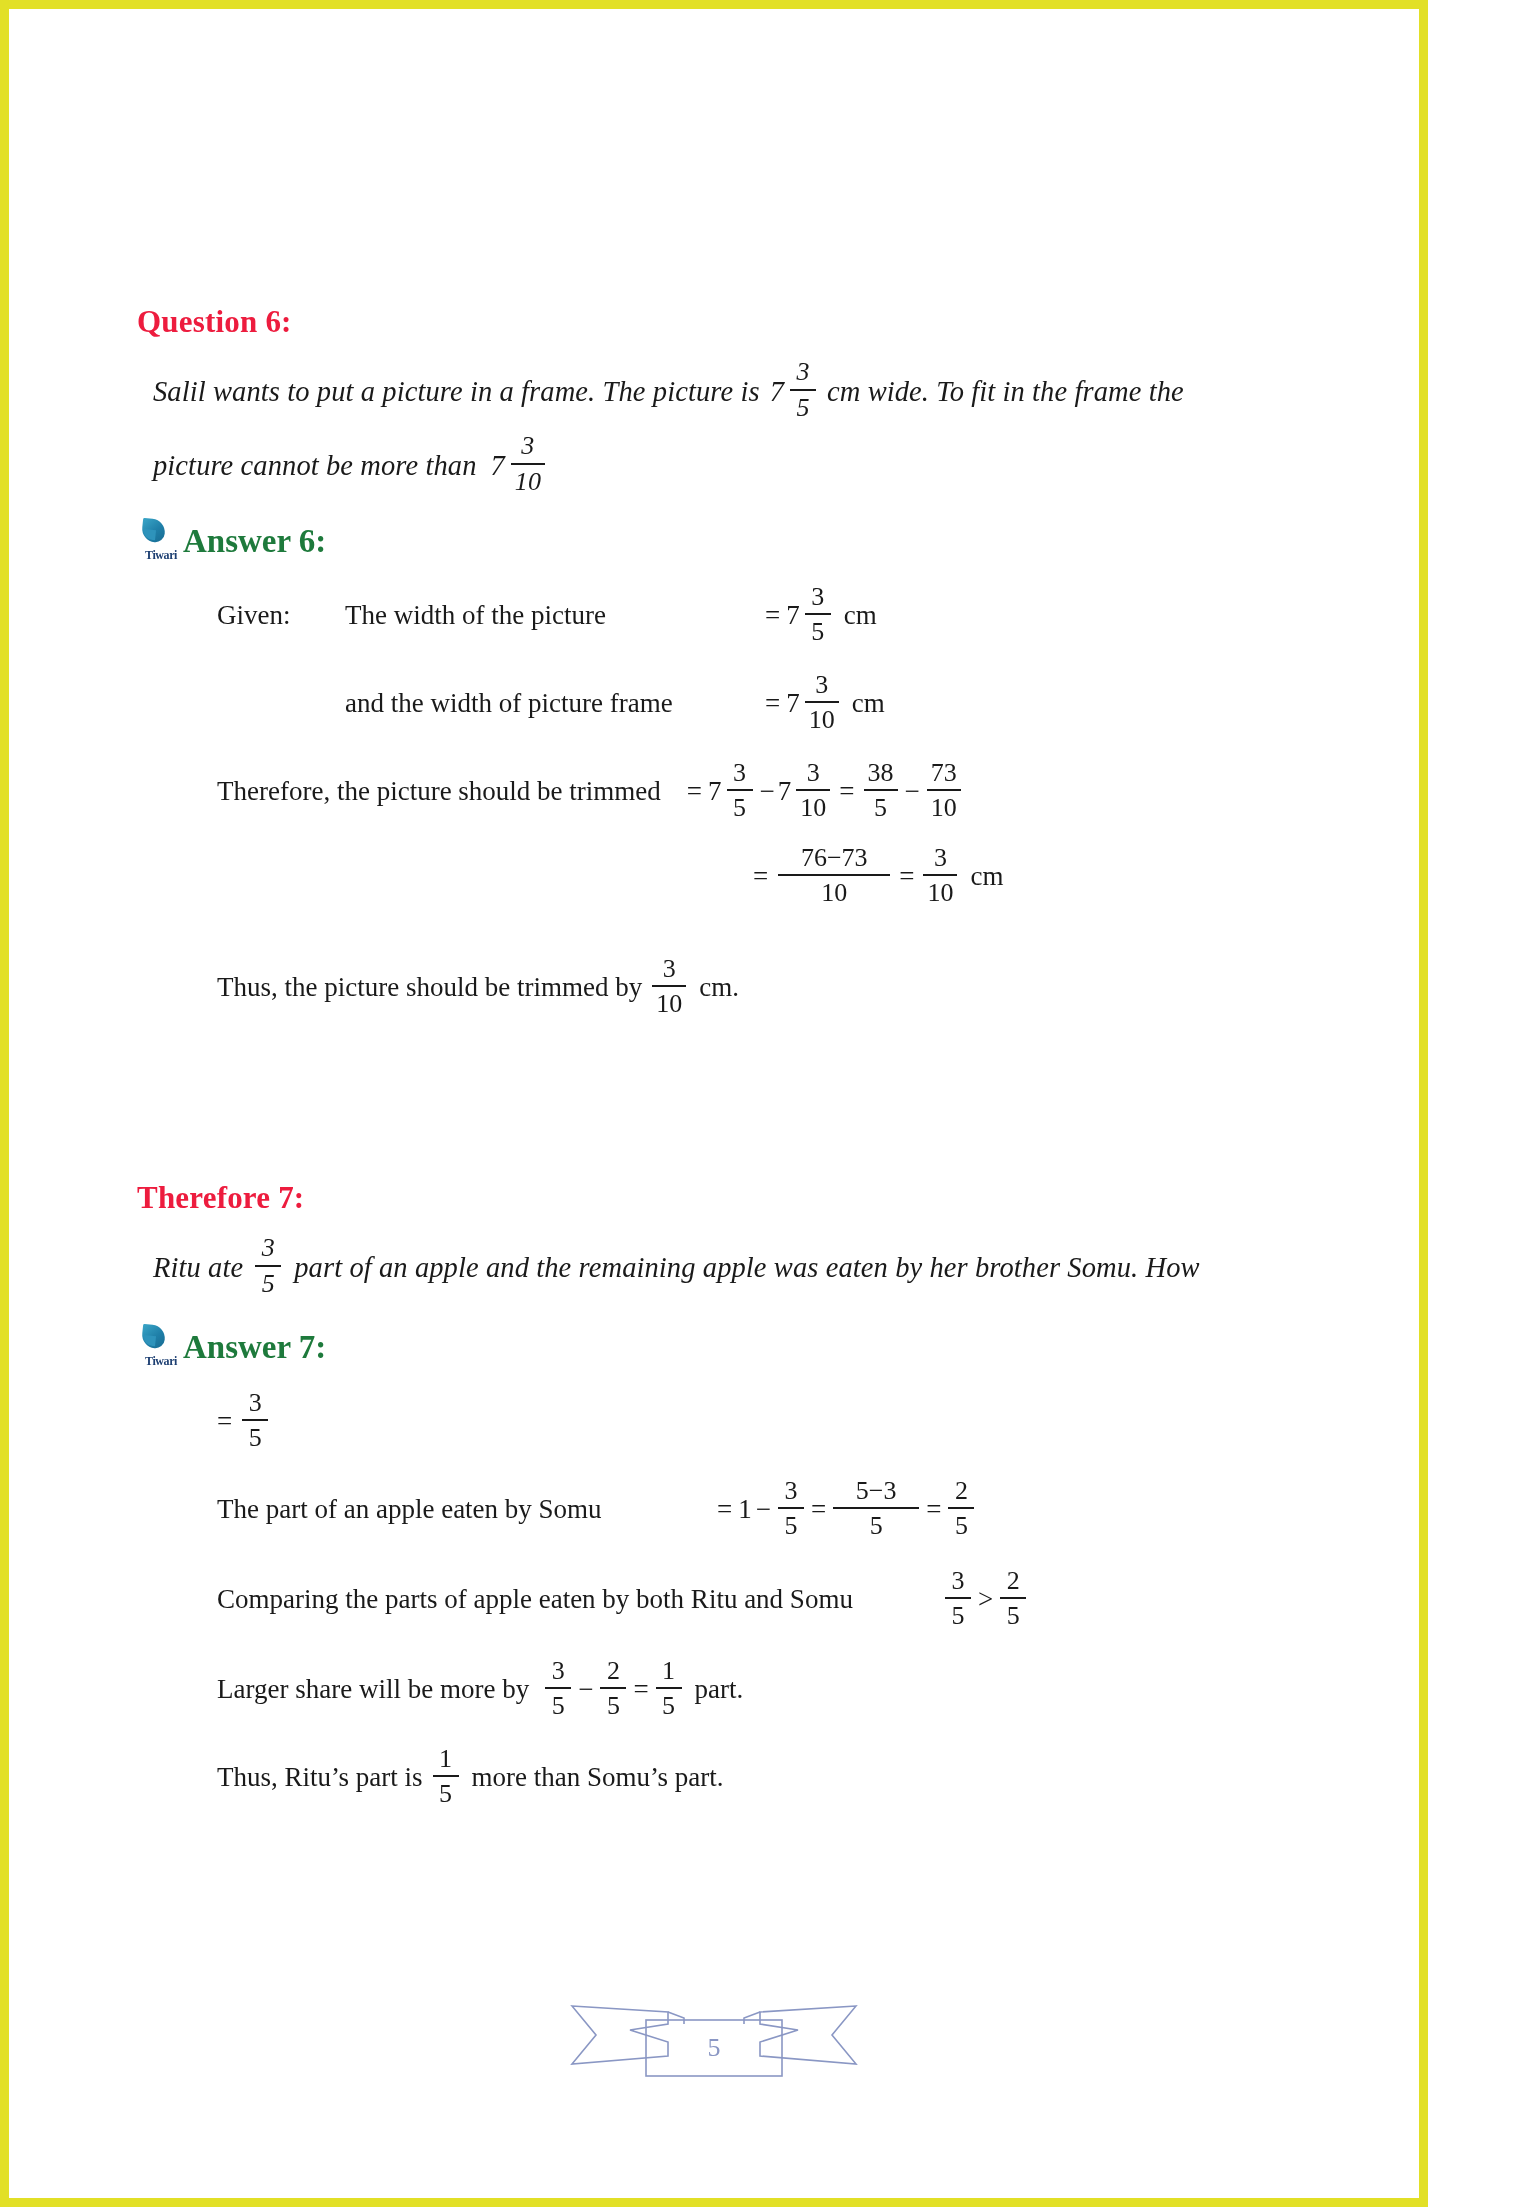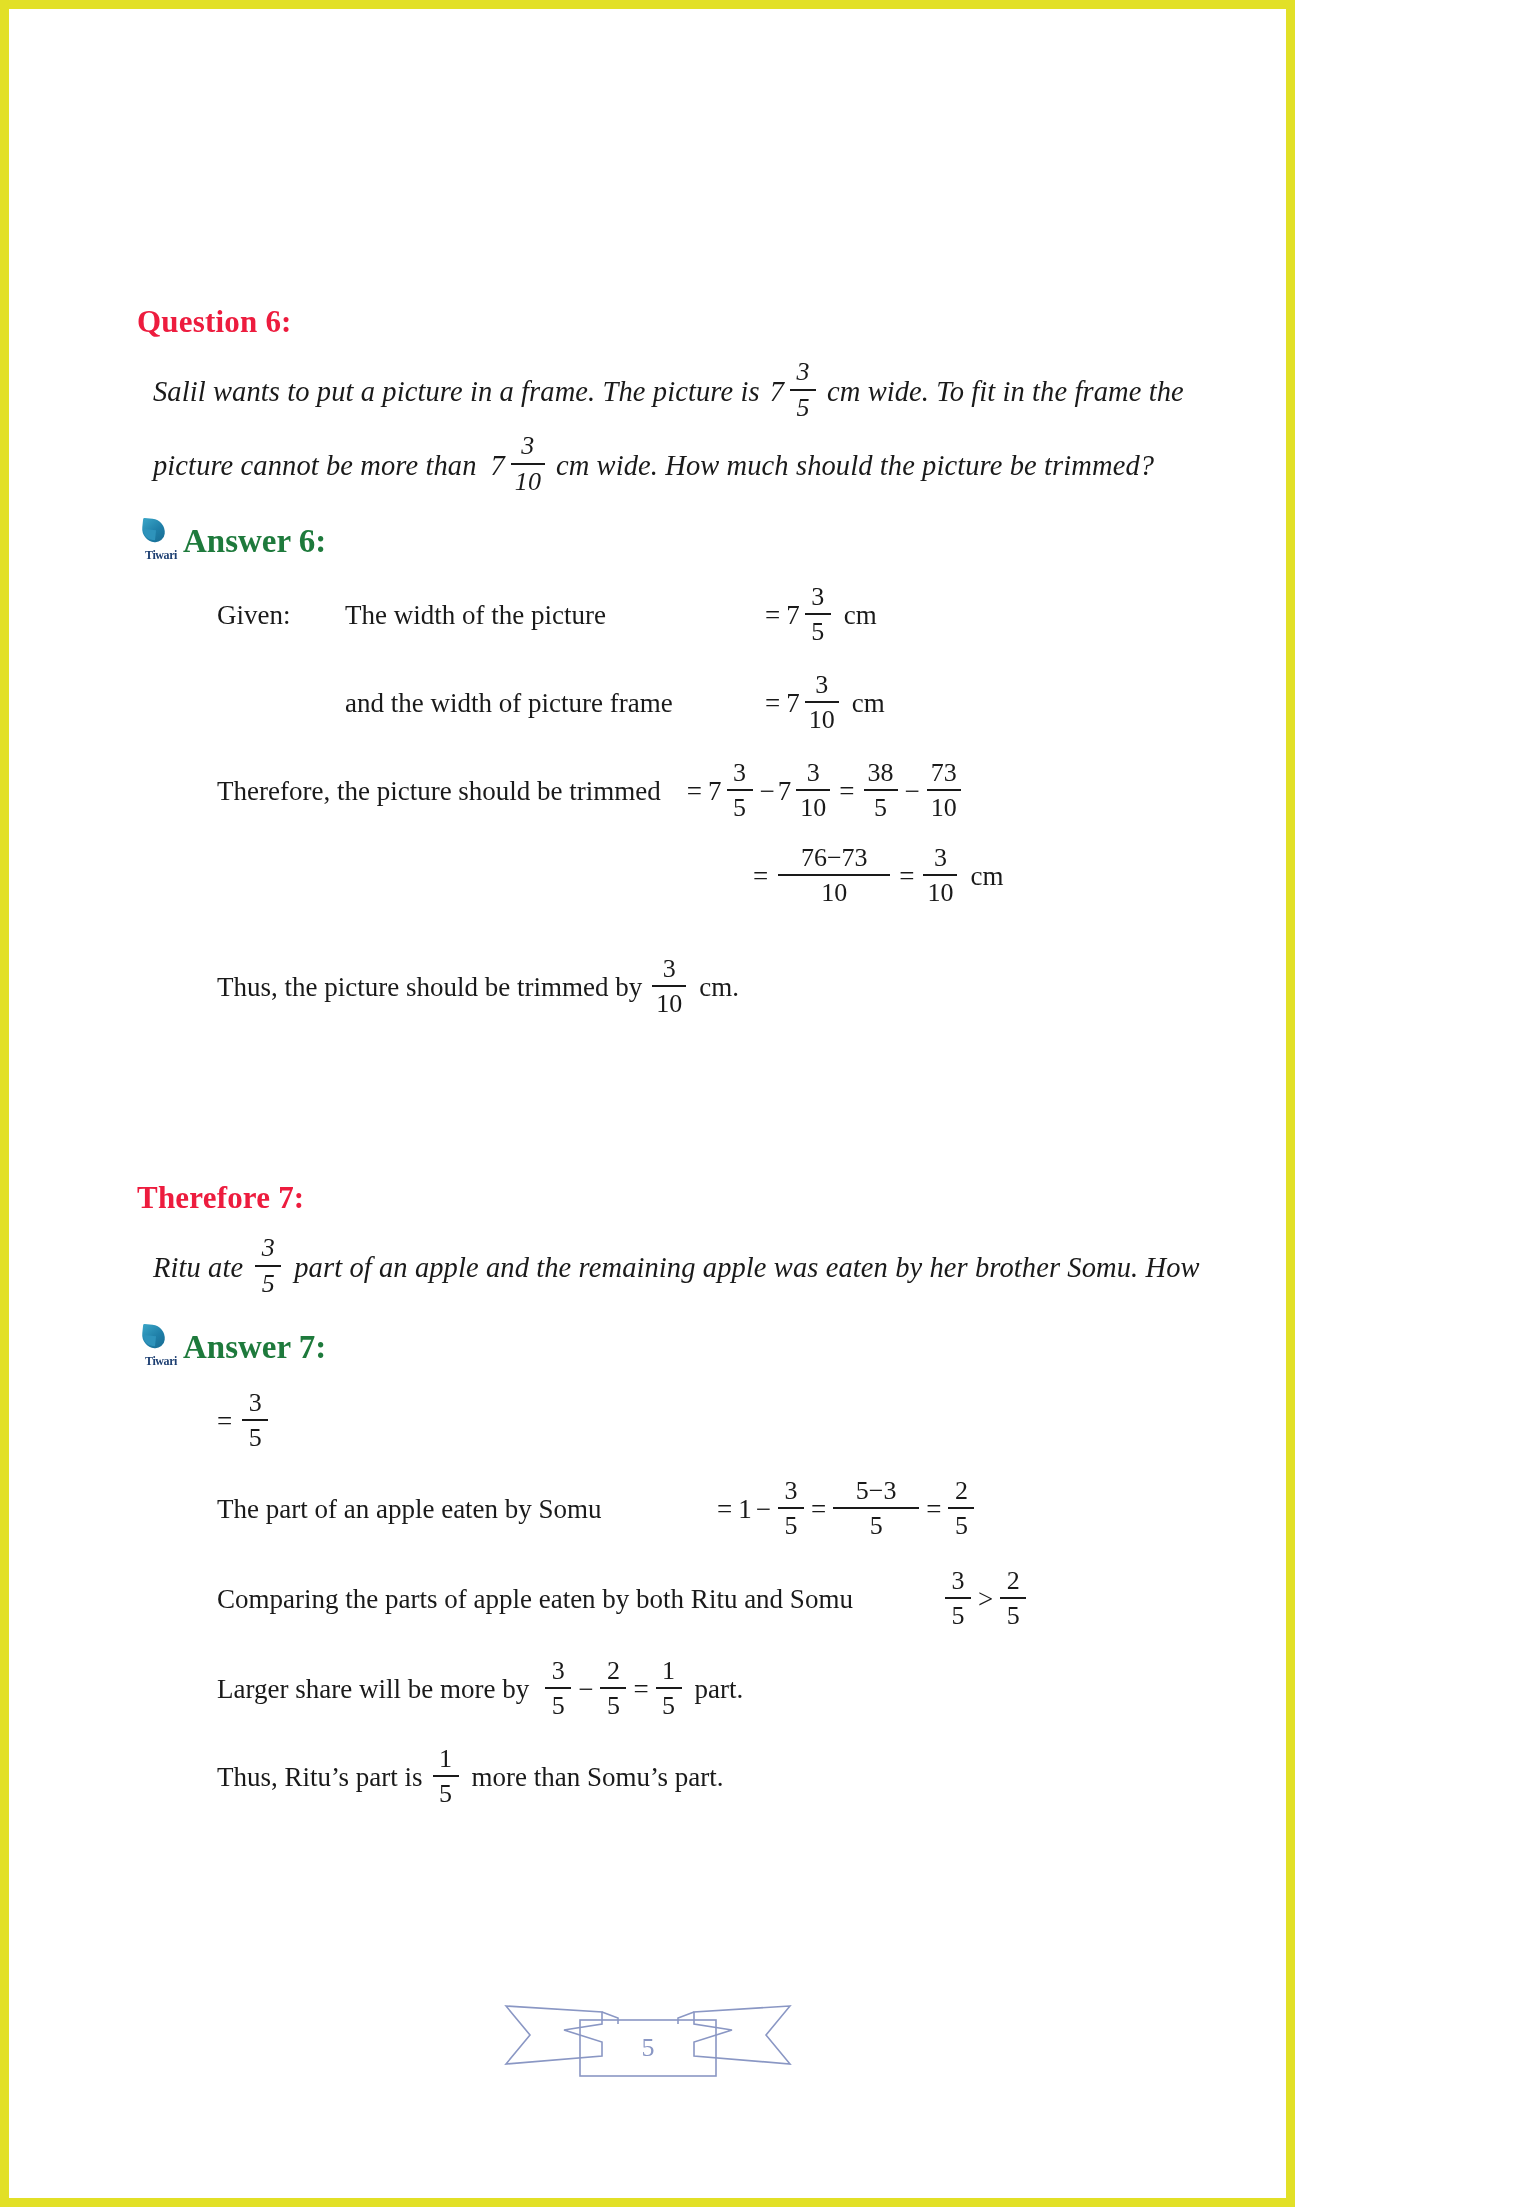--- a/index.html
+++ b/index.html
@@ -12,21 +12,21 @@
     height: 2207px;
     font-family: "Liberation Serif", "DejaVu Serif", serif;
     color: #1a1a1a;
     overflow: hidden;
   }
 
   
   #page {
     position: relative;
     box-sizing: border-box;
-    width: 1295px;
+    width: 1428px;
     height: 2207px;
     background: #ffffff;
     border: 9px solid #e2e027;
     padding: 0;
   }
   #page-inner {
     position: relative;
     box-sizing: border-box;
     width: 100%;
     height: 100%;
@@ -233,21 +233,20 @@
         <div class="q-line">
           <span>picture cannot be more than</span>
           <span class="mixed">
             <span class="whole" style="margin-left:14px;">7</span>
             <span class="inline-frac wide">
               <span class="num">3</span>
               <span class="bar" style="min-width:34px;"></span>
               <span class="den">10</span>
             </span>
           </span>
-          <span style="padding-left:6px;">cm wide. How much should the picture be trimmed?</span>
         </div>
       </div>
     </div>
 
     <div style="margin-top:8px;">
       <div class="a-heading" style="color:#1e7a3c;">
         <span class="logo-icon">
           <span class="leaf"></span>
           <span class="wordmark">Tiwari</span>
         </span>

